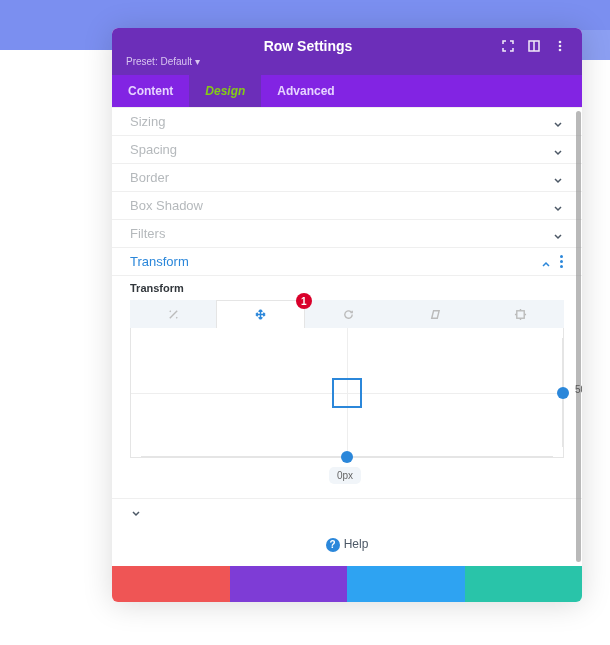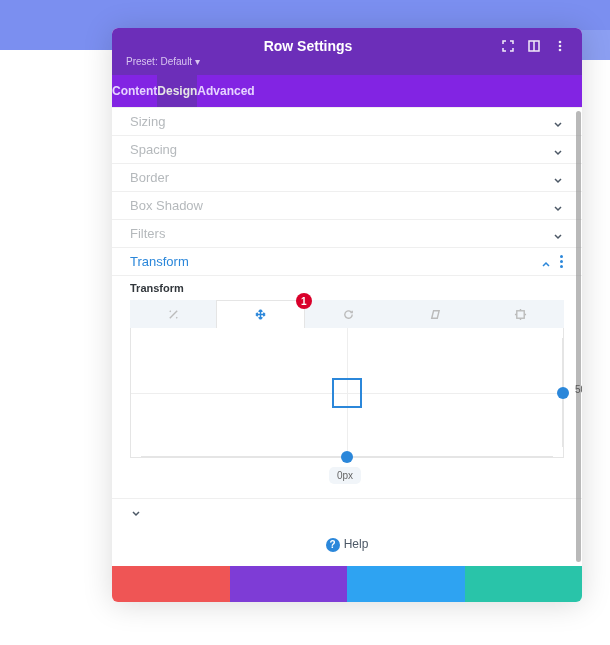--- a/index.html
+++ b/index.html
@@ -10,22 +10,22 @@
   .modal { position: absolute; top: 28px; left: 112px; width: 470px; background: #fff; border-radius: 6px; box-shadow: 0 2px 30px rgba(0,0,0,0.15); overflow: hidden; }
 
   .mhead { background: #6c2eb9; color: #fff; padding: 10px 14px 8px 14px; }
   .mhead-row { display: flex; align-items: center; text-align: center; }
   .mtitle { font-size: 14px; font-weight: 600; flex: 1; }
   .mpreset { font-size: 10px; color: #d8c6f0; margin-top: 2px; }
   .hicon { width: 16px; height: 16px; margin-left: 10px; display: flex; align-items: center; justify-content: center; opacity: .9; cursor: pointer; }
   .hicon svg { width: 14px; height: 14px; }
 
   .tabs { background: #8224e3; display: flex; }
-  .tab { padding: 9px 0; font-size: 12px; color: #e6d4ff; cursor: pointer; font-weight: 600; }
-  .tab.active { background: #6c2eb9; color: #e5e5e5; }
+  .tab { padding: 9px 16px; font-size: 12px; color: #e6d4ff; cursor: pointer; font-weight: 600; }
+  .tab.active { background: #6c2eb9; color: #84cc16; font-style: italic; }
 
   .body { max-height: 530px; overflow: hidden; position: relative; }
   .sbar { position: absolute; right: 1px; top: 4px; bottom: 4px; width: 5px; background: #8a8a8a; border-radius: 3px; opacity: .6; }
 
   .sect { border-top: 1px solid #efefef; padding: 6px 18px; display: flex; align-items: center; cursor: pointer; }
   .sect:first-child { border-top: none; }
   .slabel { flex: 1; font-size: 13px; color: #b5b9bc; }
   .schev { width: 12px; height: 12px; }
   .schev svg { width: 12px; height: 12px; stroke: #4c5866; }
   .sect.open .slabel { color: #2b87da; }

